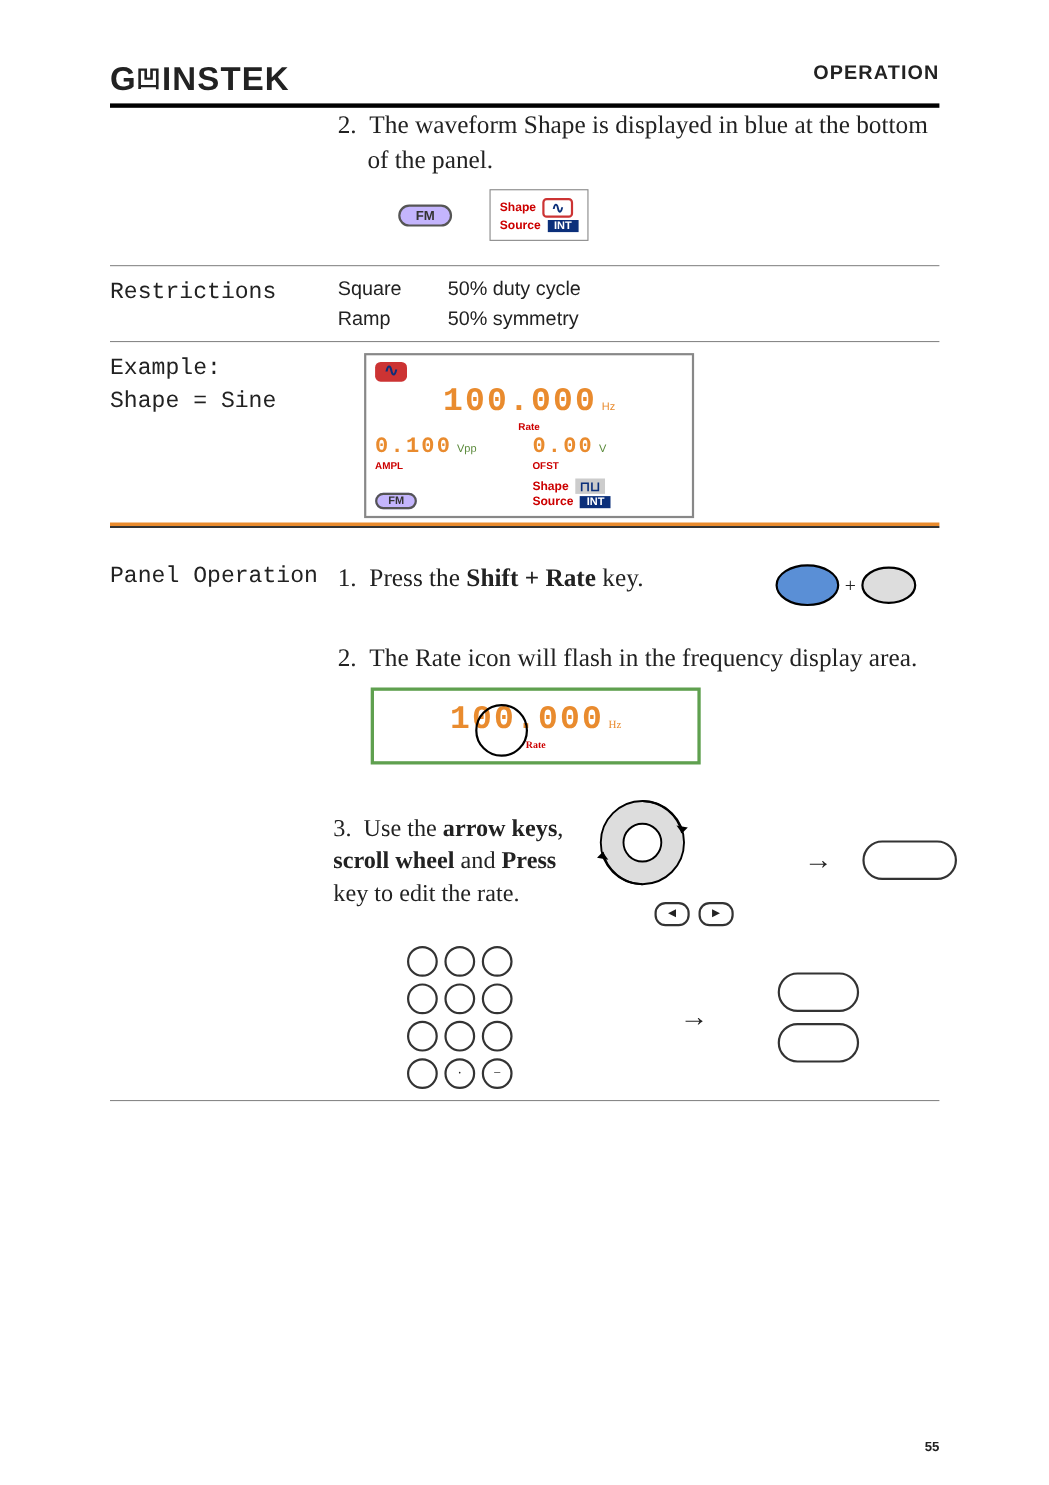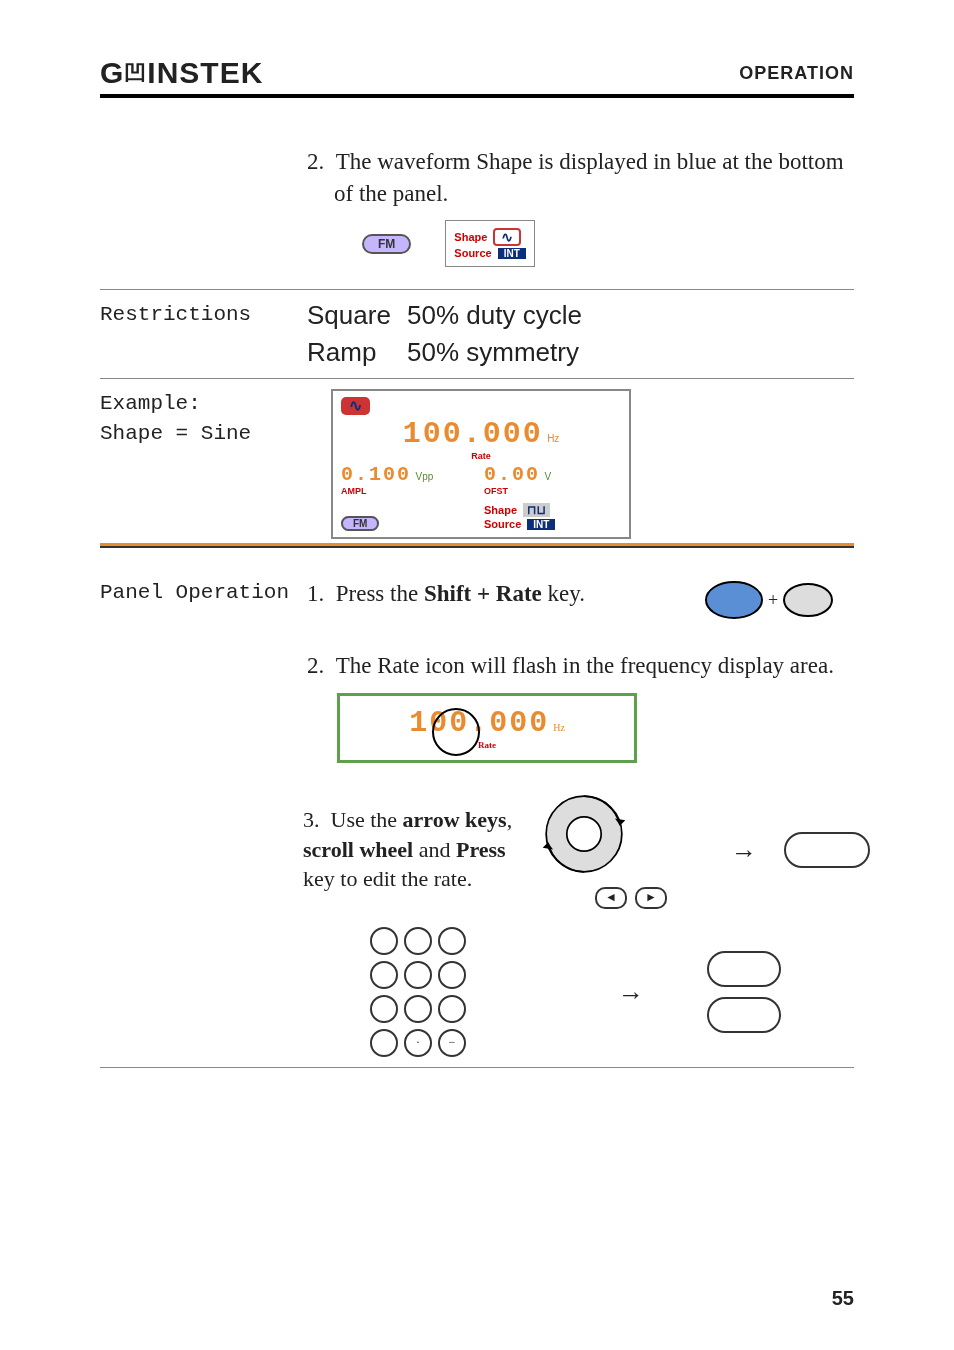--- a/index.html
+++ b/index.html
@@ -1,30 +1,30 @@
 <!DOCTYPE html>
 <html><head>
 <meta charset="utf-8">
 <style>
   * { box-sizing: border-box; margin: 0; padding: 0; }
   html, body { width: 954px; height: 1350px; background: #fff; font-family: "Times New Roman", Times, serif; color: #222; }
   .page { padding: 56px 100px 40px 100px; position: relative; height: 100%; }
-  .hdr { display: flex; justify-content: space-between; align-items: center; border-bottom: 4px solid #000; padding-bottom: 4px; margin-bottom: 48px; }
+  .hdr { display: flex; justify-content: space-between; align-items: flex-start; border-bottom: 4px solid #000; padding-bottom: 4px; }
   .brand { font-family: Arial, Helvetica, sans-serif; font-weight: 900; font-size: 30px; letter-spacing: 1px; }
   .brand .thin { font-weight: 600; }
   .section-label { font-family: Arial, Helvetica, sans-serif; font-weight: 700; font-size: 18px; letter-spacing: 1px; }
   .twocol { display: grid; grid-template-columns: 195px 1fr; column-gap: 12px; margin-bottom: 4px; }
   .lbl { font-family: Liberation Mono, monospace; font-size: 21px; line-height: 1.4; }
   .bodytxt { font-size: 23px; line-height: 1.4; }
-  .small-sans { font-family: Arial, Helvetica, sans-serif; font-size: 26px; }
+  .small-sans { font-family: Arial, Helvetica, sans-serif; font-size: 18px; }
   .indent-step { padding-left: 27px; text-indent: -27px; }
   .thin-rule { height: 1px; background: #888; margin: 10px 0; }
   .heading { font-family: Arial, Helvetica, sans-serif; font-size: 26px; margin-top: 42px; margin-bottom: 6px; }
   .accent-rule { height: 5px; background: linear-gradient(to bottom, #e98b2e 0%, #e98b2e 60%, #333 60%, #333 100%); margin-bottom: 30px; }
-  .page-no { position: absolute; right: 100px; bottom: 40px; font-family: Arial, Helvetica, sans-serif; font-weight: 700; font-size: 20px; }
+  .page-no { position: absolute; right: 100px; bottom: 28px; font-family: Arial, Helvetica, sans-serif; font-weight: 700; font-size: 12px; }
 
   
   .fig-row { display: flex; align-items: center; gap: 34px; padding: 6px 0 12px 55px; }
   .pill { border: 2px solid #555; border-radius: 14px; padding: 1px 14px; font-family: Arial, Helvetica, sans-serif; font-size: 12px; font-weight: 700; color: #333; background: #c4b5fd; }
   .mini-panel { border: 1px solid #888; padding: 6px 8px; display: inline-block; }
   .mini-row { display: flex; align-items: center; gap: 6px; margin: 1px 0; font-family: Arial, Helvetica, sans-serif; font-size: 11px; }
   .mini-row .k { color: #c00; font-weight: 600; }
   .mini-row .chip { background: #0b2f7a; color: #fff; font-size: 10px; padding: 0 6px; font-weight: 700; }
   .mini-row .wave-chip { border: 2px solid #c33; border-radius: 4px; padding: 0 6px; color: #0b2f7a; font-weight: 900; font-size: 14px; line-height: 14px; }
 

